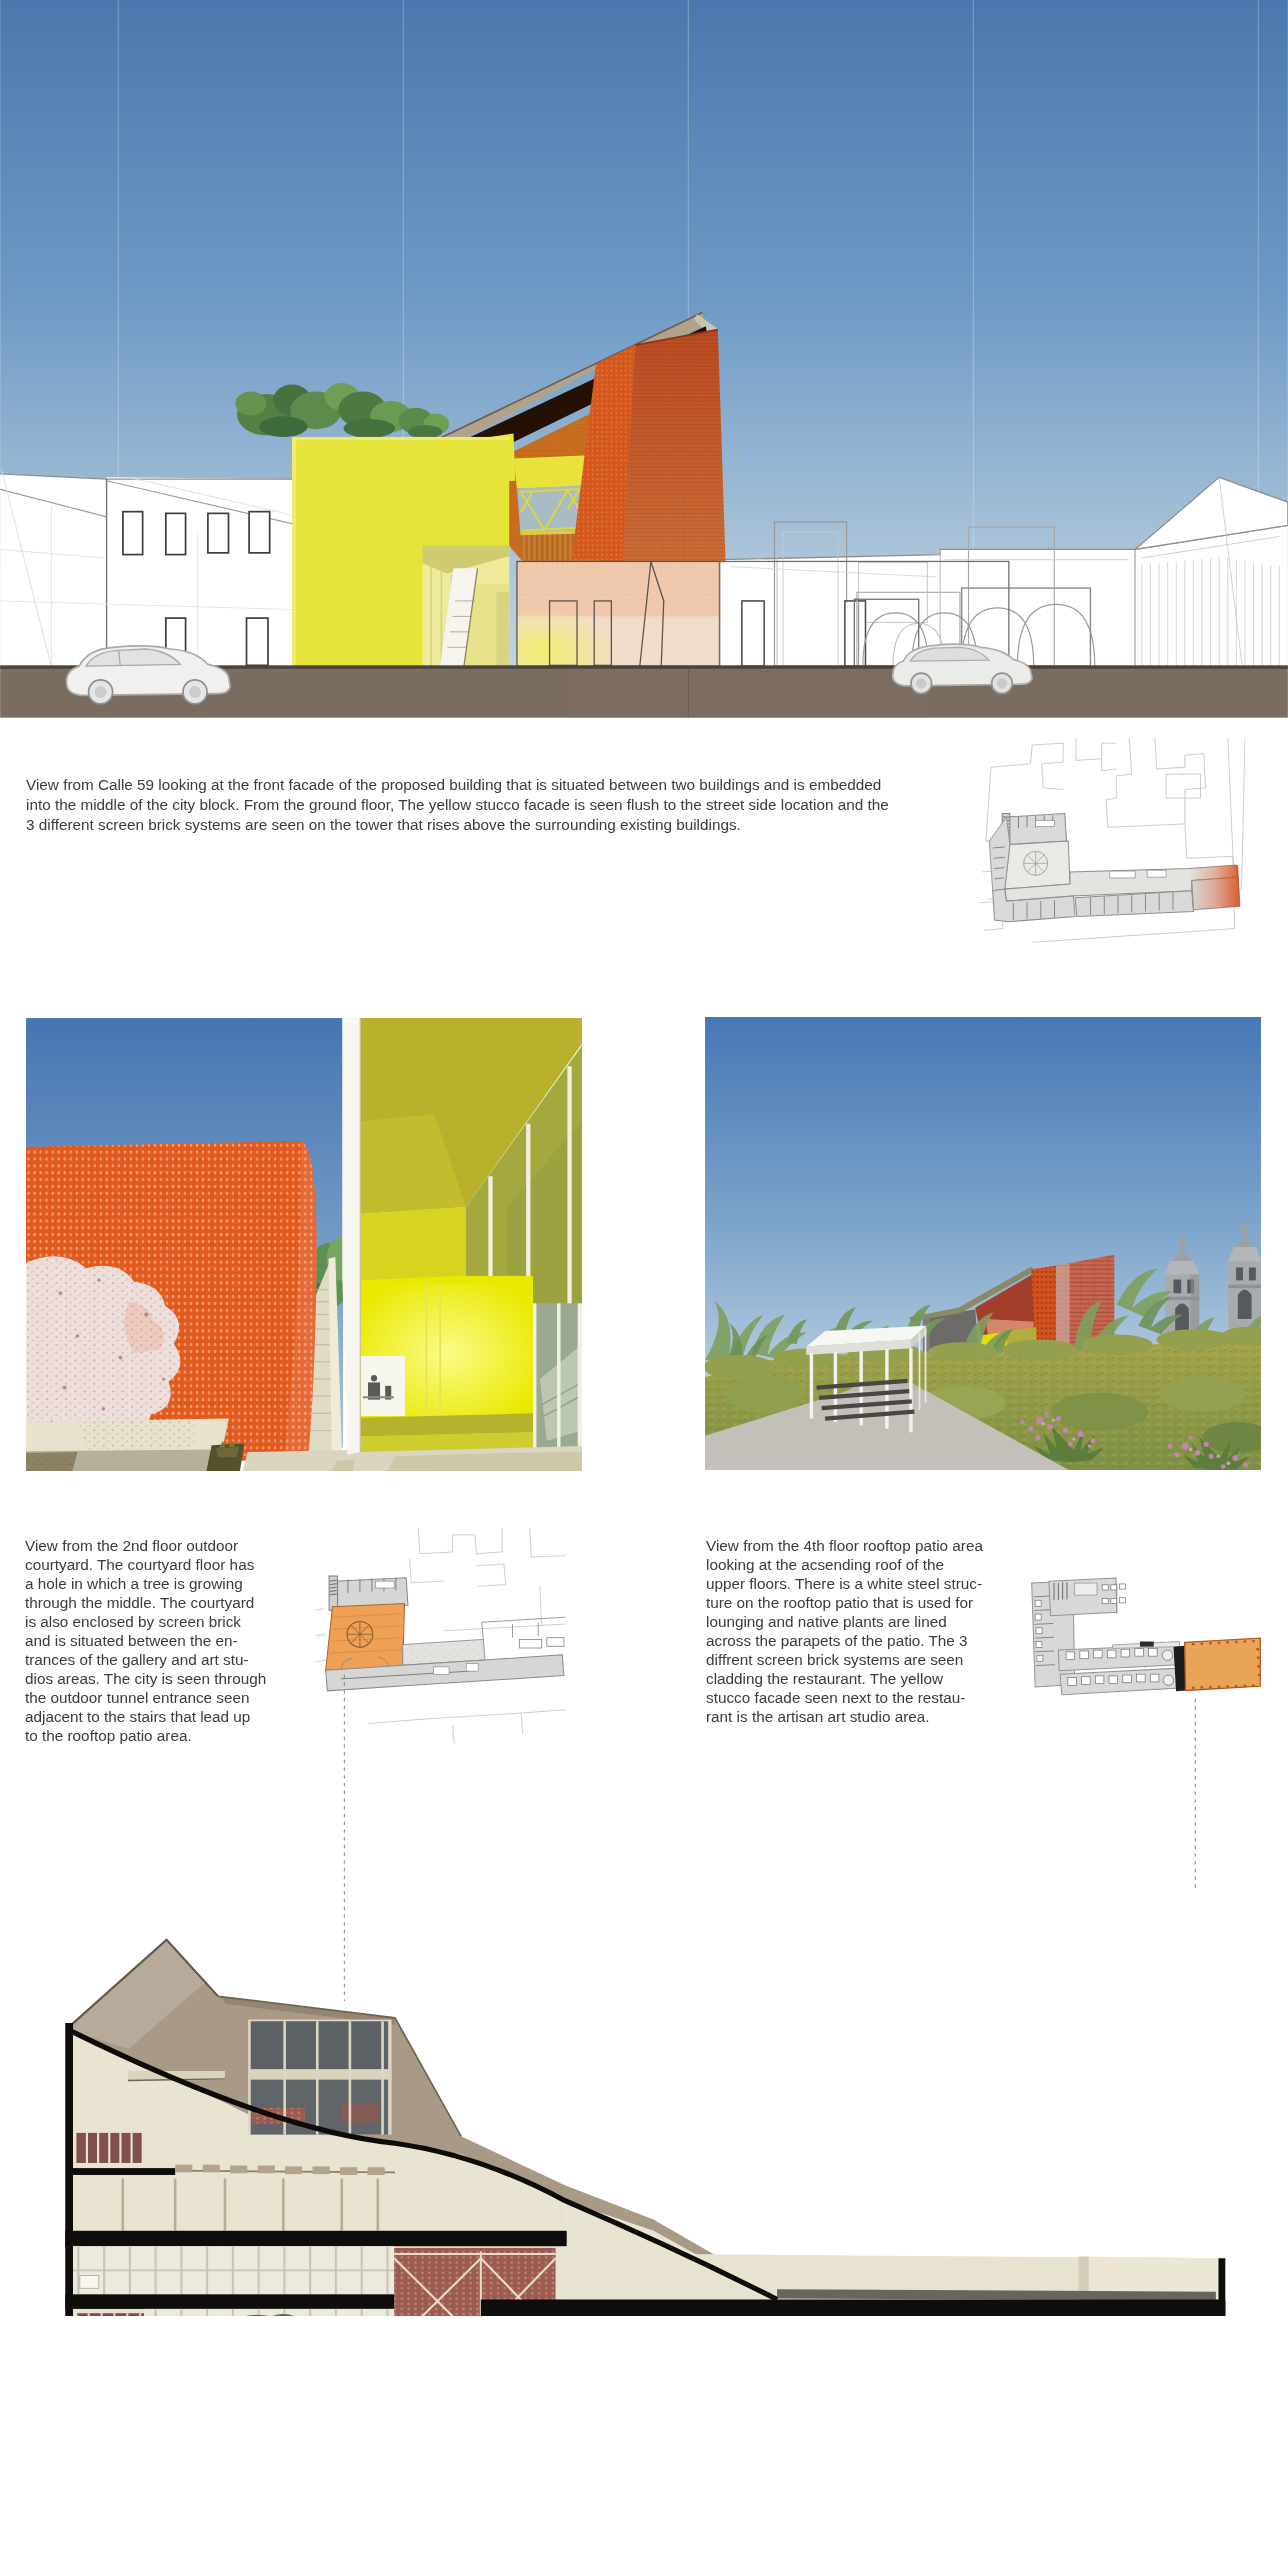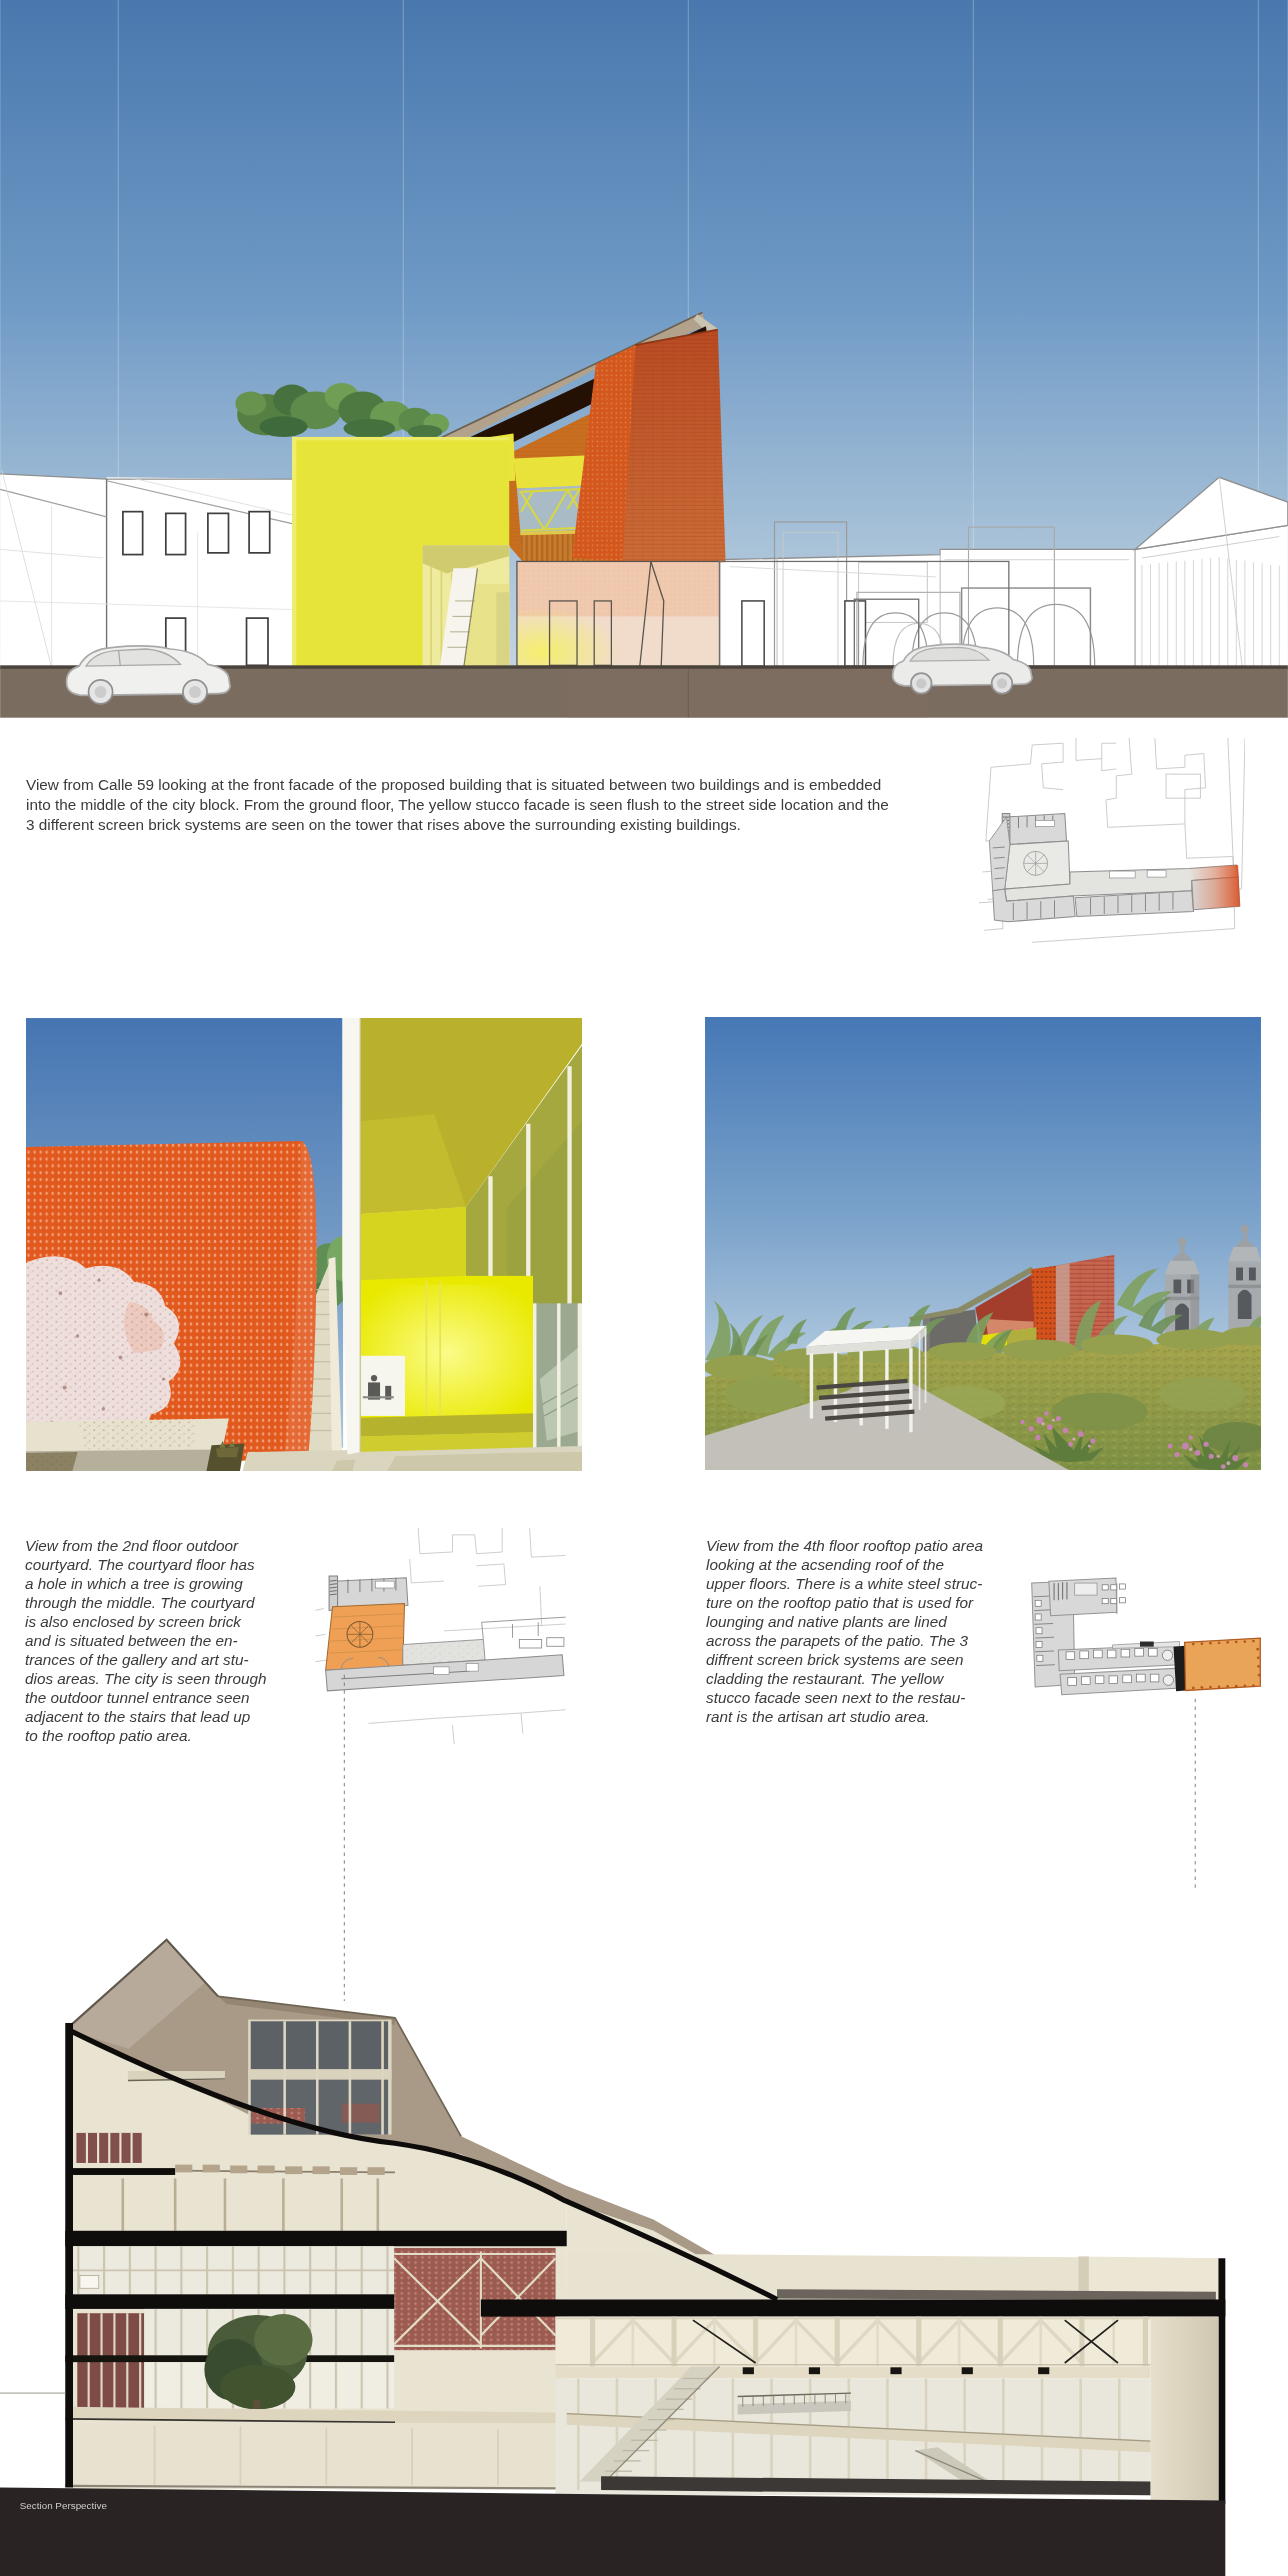--- a/index.html
+++ b/index.html
@@ -1,19 +1,19 @@
 <!DOCTYPE html>
 <html style="font-size:13.7px"><head>
 <meta charset="utf-8">
 <style>
 html,body{margin:0;padding:0;background:#ffffff;}
-#page{position:relative;width:1288px;height:2576px;background:#ffffff;font-family:"Liberation Sans",sans-serif;overflow:hidden;}
+#page{position:relative;width:1288px;height:2316px;background:#ffffff;font-family:"Liberation Sans",sans-serif;overflow:hidden;}
 .abs{position:absolute;}
 .txt{color:#3b3b3b;font-size:15.3px;line-height:20px;}
-.txt2{color:#3b3b3b;font-size:15.3px;line-height:19px;font-style:italic;}
+.txt2{color:#3b3b3b;font-size:15.3px;line-height:19px;}
 </style>
 </head>
 <body>
 <div id="page">
 
 <svg class="abs" style="left:0;top:0" width="1288" height="734" viewBox="0 0 1500 855">
 <defs>
 <linearGradient id="skyg" x1="0" y1="0" x2="0" y2="1">
 <stop offset="0" stop-color="#4a78ae"></stop>
 <stop offset="0.45" stop-color="#6f9ac6"></stop>

